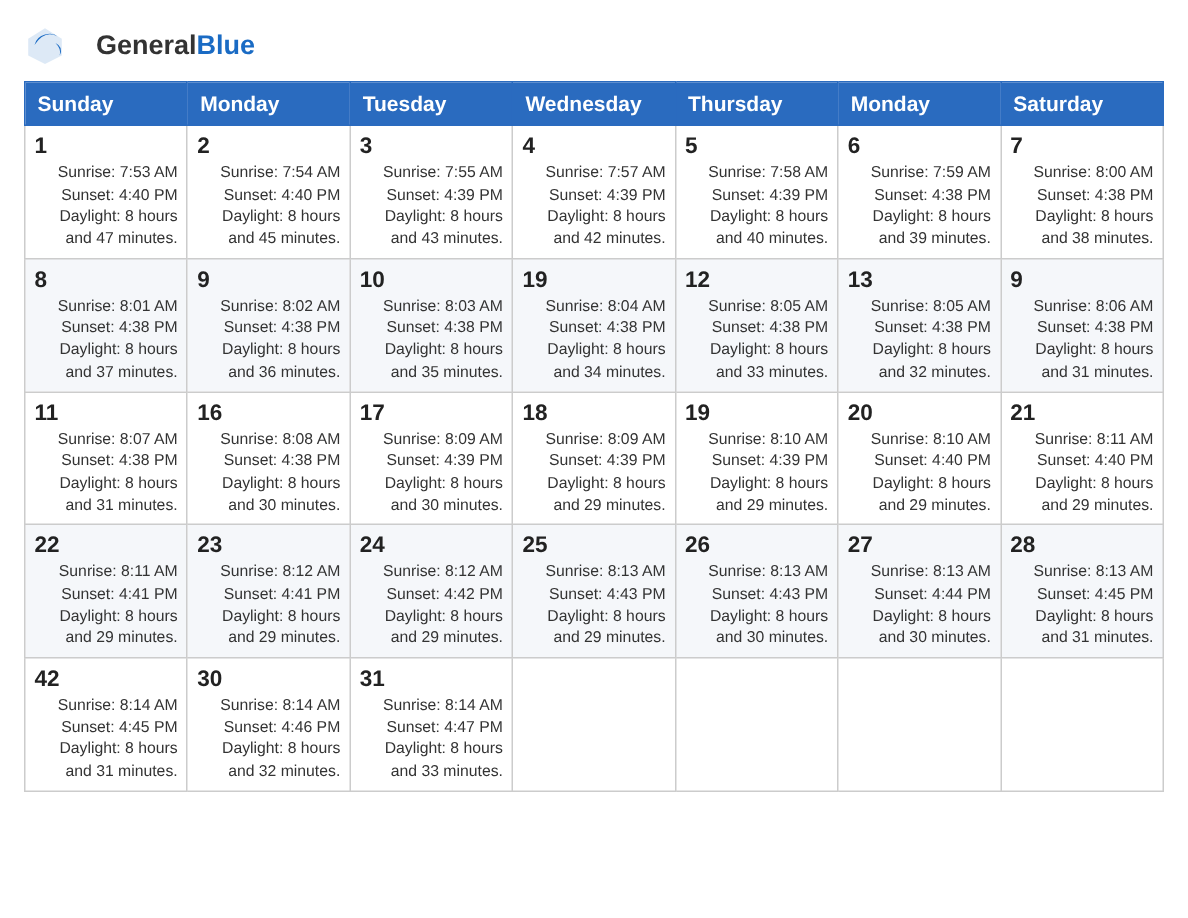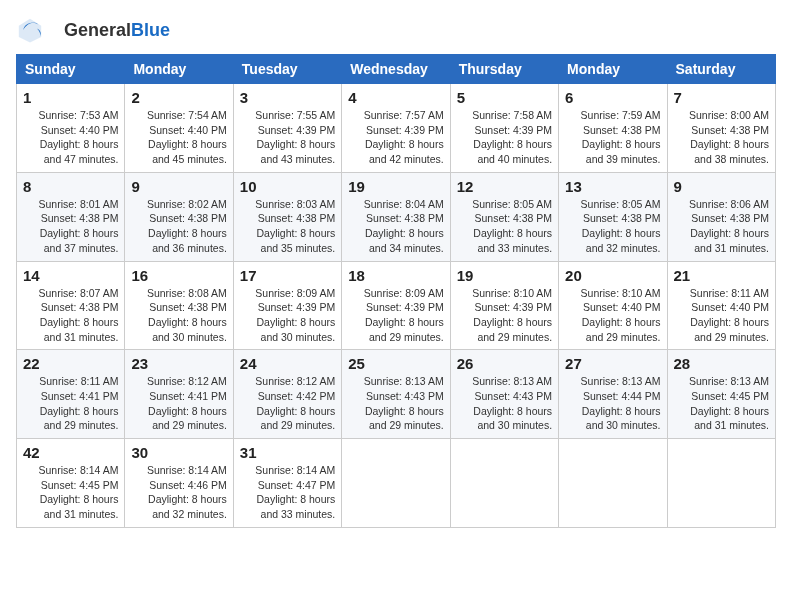--- a/index.html
+++ b/index.html
@@ -171,21 +171,21 @@
           <span class="day-number">13</span>
           <div class="day-info">Sunrise: 8:05 AM<br>Sunset: 4:38 PM<br>Daylight: 8 hours and 32 minutes.</div>
         </td>
         <td>
           <span class="day-number">9</span>
           <div class="day-info">Sunrise: 8:06 AM<br>Sunset: 4:38 PM<br>Daylight: 8 hours and 31 minutes.</div>
         </td>
       </tr>
       <tr>
         <td>
-          <span class="day-number">14</span>
+          <span class="day-number">11</span>
           <div class="day-info">Sunrise: 8:07 AM<br>Sunset: 4:38 PM<br>Daylight: 8 hours and 31 minutes.</div>
         </td>
         <td>
           <span class="day-number">16</span>
           <div class="day-info">Sunrise: 8:08 AM<br>Sunset: 4:38 PM<br>Daylight: 8 hours and 30 minutes.</div>
         </td>
         <td>
           <span class="day-number">17</span>
           <div class="day-info">Sunrise: 8:09 AM<br>Sunset: 4:39 PM<br>Daylight: 8 hours and 30 minutes.</div>
         </td>

